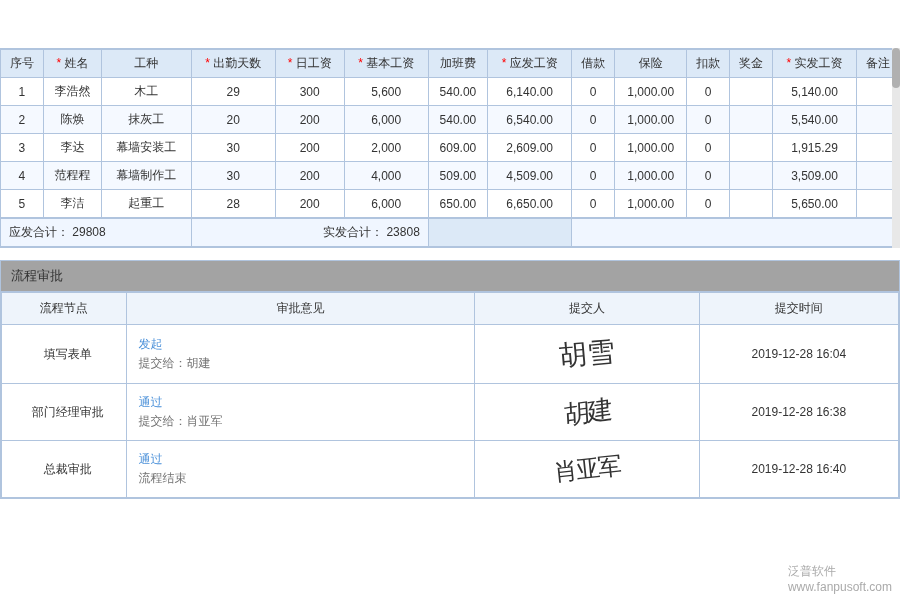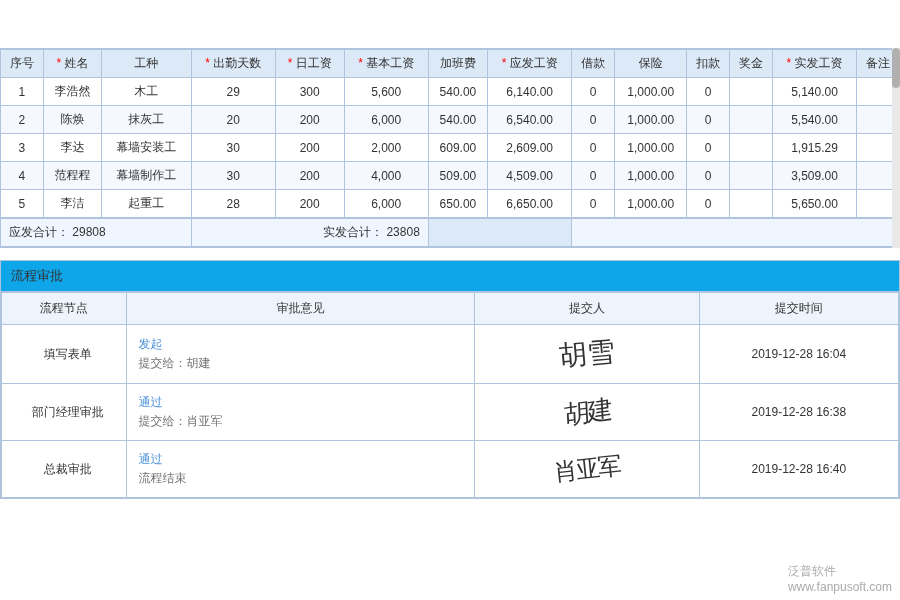--- a/index.html
+++ b/index.html
@@ -68,21 +68,21 @@
     .summary-value {
       color: #333;
     }
 
     
     .workflow-section {
       margin-top: 12px;
       border: 1px solid #b0c4de;
     }
     .workflow-title {
-      background: #0ea5e9;
+      background: #a3a3a3;
       padding: 6px 10px;
       font-size: 13px;
       color: #333;
       border-bottom: 1px solid #b0c4de;
     }
     .workflow-table {
       width: 100%;
       border-collapse: collapse;
     }
     .workflow-table th {

